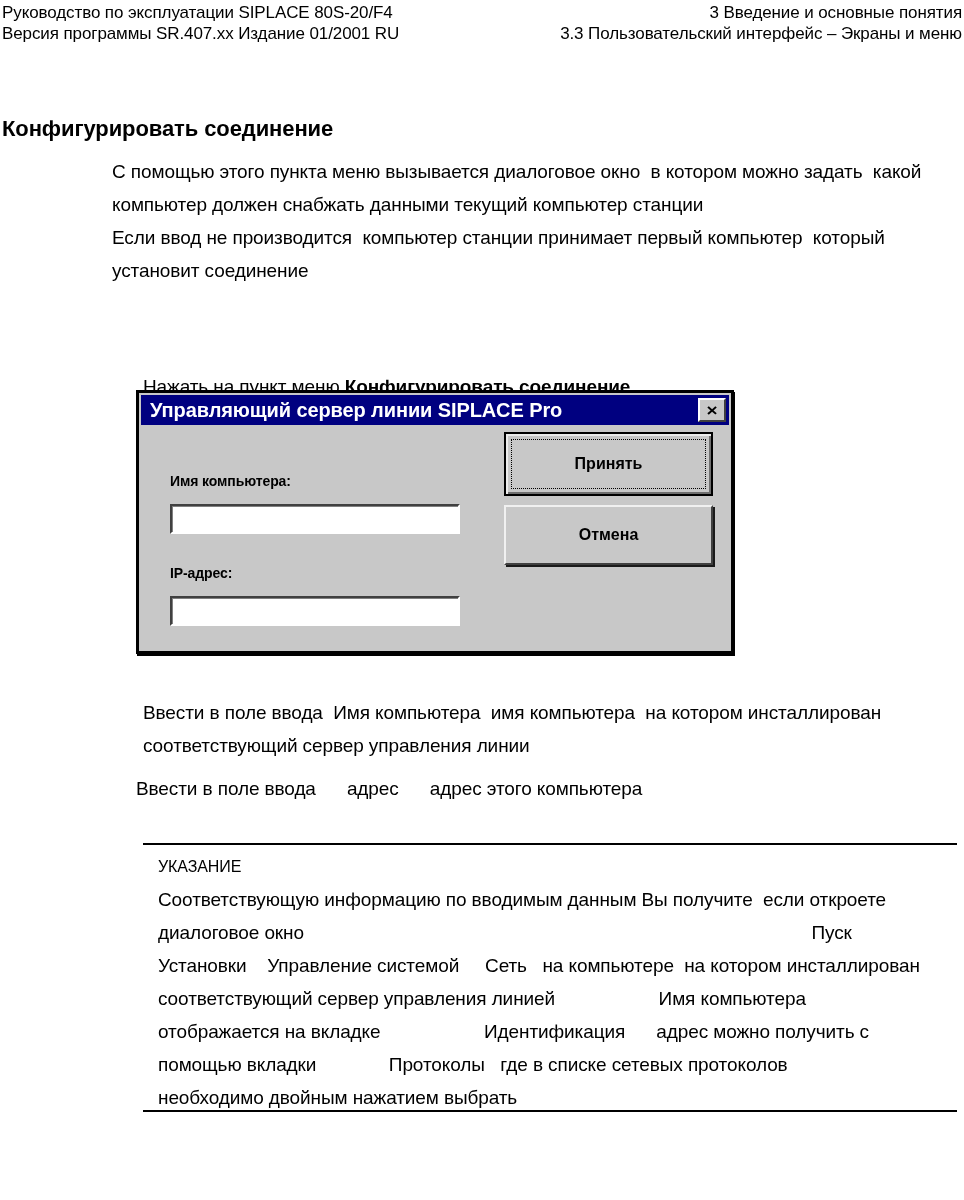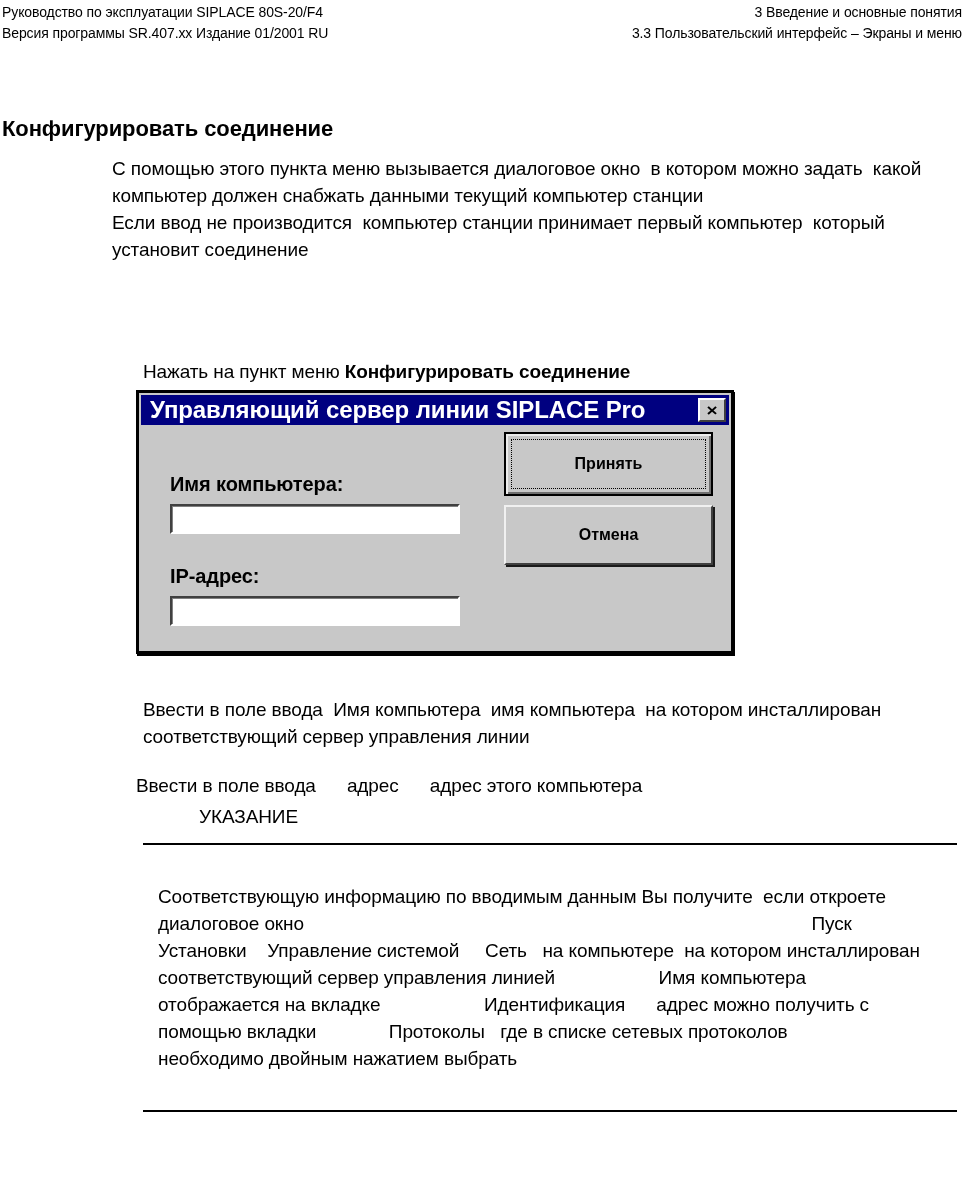--- a/index.html
+++ b/index.html
@@ -3,56 +3,56 @@
 <meta charset="utf-8">
 <style>
   * { margin:0; padding:0; box-sizing:border-box; }
   html,body { background:#ffffff; }
   .page {
     position:relative; width:964px; height:1200px; overflow:hidden;
     background:var(--page_bg,#ffffff); color:#000;
     font-family:"Liberation Sans","DejaVu Sans",sans-serif;
     letter-spacing:-0.1px;
   }
-  .hdr { font-size:14px; line-height:21px; }
+  .hdr { font-size:17px; line-height:21px; }
   .hdr-left  { position:absolute; left:2px;  top:2px; text-align:left; }
   .hdr-right { position:absolute; right:2px; top:2px; text-align:right; }
   .page-title { position:absolute; left:2px; top:116px; font-size:22px; font-weight:bold; }
-  .txt { font-size:19px; line-height:27px; white-space:pre-wrap; }
+  .txt { font-size:19px; line-height:33px; white-space:pre-wrap; }
   .intro  { position:absolute; left:112px; top:155px; width:852px; }
   .step1  { position:absolute; left:143px; top:304px; width:820px; }
   .after1 { position:absolute; left:143px; top:685px; width:820px;margin-top:11px; }
   .after2 { position:absolute; left:136px; top:772px; width:820px; }
   .step2  { position:absolute; left:143px; top:1138px; width:820px; }
   .rule { position:absolute; left:143px; width:814px; height:0; border-top:2px solid #000; }
   .rule-top    { top:843px; }
   .rule-bottom { top:1110px; }
-  .note-heading { position:absolute; left:158px; top:800px; font-size:19px; line-height:33px;margin-left:41px; }
+  .note-heading { position:absolute; left:158px; top:850px; font-size:16px; line-height:33px; }
   .note-body    { position:absolute; left:158px; top:883px; width:806px; }
 
   
   .dialog {
     position:absolute; left:136px; top:390px; width:598px; height:264px;
     border:3px solid #000; background:var(--dialog_bg,#c8c8c8);
     box-shadow:1px 2px 0 #000;
   }
   .titlebar {
     position:relative; margin:2px; height:30px; background:var(--titlebar,#000080);
     display:flex; align-items:center; padding-left:9px;
   }
-  .dlg-title { color:#fff; font-weight:bold; font-size:24px; white-space:nowrap; }
+  .dlg-title { color:#fff; font-weight:bold; font-size:20px; white-space:nowrap; }
   .closebtn {
     position:absolute; right:3px; top:3px; width:28px; height:24px;
     background:var(--dialog_bg,#c8c8c8);
     border:2px solid; border-color:#ffffff #404040 #404040 #ffffff;
     display:flex; align-items:center; justify-content:center; cursor:default;
   }
   .closebtn .x { font-weight:bold; font-size:19px; line-height:1; color:#000; transform:scaleY(0.9); }
   .dlg-body { position:relative; height:224px; }
-  .dlg-label { position:absolute; left:31px; font-weight:bold; font-size:20px; white-space:nowrap; }
+  .dlg-label { position:absolute; left:31px; font-weight:bold; font-size:14px; white-space:nowrap; }
   .lbl-name { top:46px; }
   .lbl-ip   { top:138px;text-align:center; }
   .dlg-input {
     position:absolute; left:31px; width:290px; height:30px;
     border:2px solid; border-color:#404040 #ffffff #ffffff #404040;
     box-shadow:inset 1px 1px 0 #808080;
     background:#fff; font-family:inherit; font-size:18px; padding:0 5px;
   }
   .inp-name { top:77px; }
   .inp-ip   { top:169px; }

